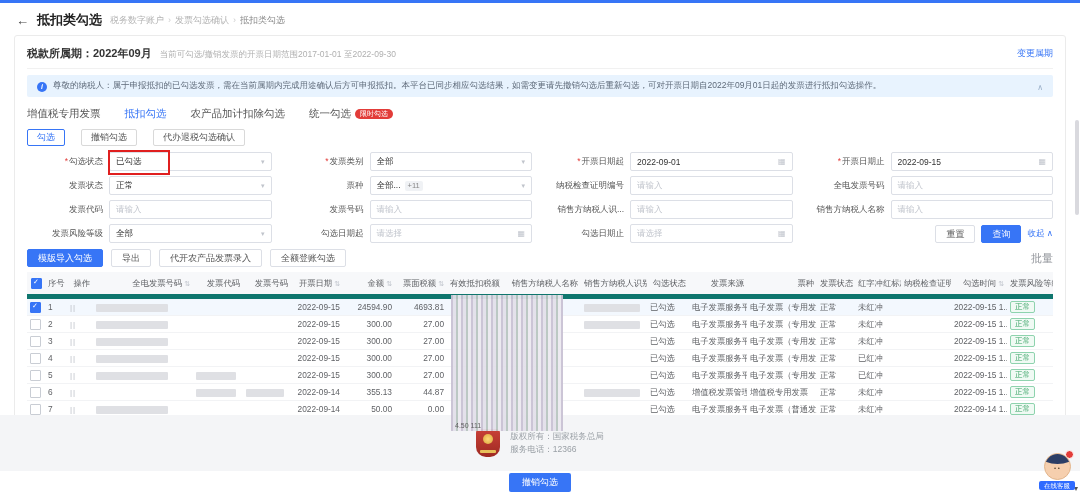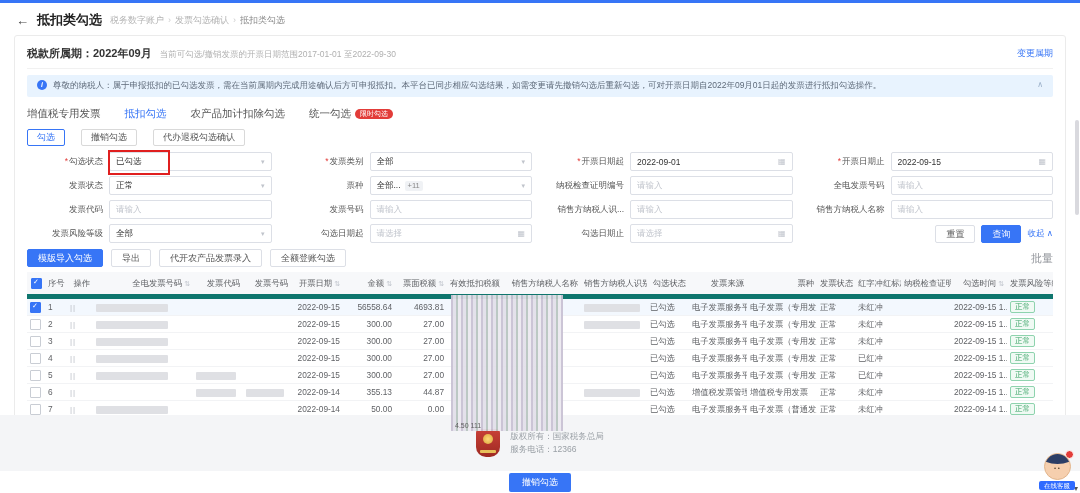--- a/index.html
+++ b/index.html
@@ -10,21 +10,21 @@
   .title{font-size:13px;font-weight:bold;color:#222}
   .crumbs{font-size:9px;color:#b4b4b4;display:flex;gap:4px;align-items:center}
   .crumb-sep{color:#ccc}
   .crumb.cur{color:#8a8a8a}
   .card{margin:0 14px;border:1px solid #ebebeb;border-radius:3px;padding:8px 12px 6px;position:relative;background:#fff}
   .period-row{display:flex;align-items:center;border-bottom:1px solid #f1f1f1;padding:2px 0 7px}
   .period-label{font-size:11px;font-weight:bold;color:#333}
   .period-value{font-size:11px;font-weight:bold;color:#333}
   .period-note{font-size:8.5px;color:#b0b0b0;margin-left:8px;padding-top:2px}
   .change-link{margin-left:auto;color:#3775f6;font-size:9px;cursor:pointer}
-  .banner{margin-top:6px;background:#e8f3fe;border-radius:2px;padding:5px 10px;display:flex;gap:6px;align-items:flex-start;height:12px}
+  .banner{margin-top:6px;background:#e8f3fe;border-radius:2px;padding:5px 10px;display:flex;gap:6px;align-items:flex-end;height:12px}
   .info-icon{width:10px;height:10px;border-radius:50%;background:#3775f6;color:#fff;font-size:7px;line-height:10px;text-align:center;flex:none;font-style:italic;font-weight:bold}
   .banner-text{font-size:8.5px;color:#5f6b7a;white-space:nowrap;overflow:hidden;text-overflow:ellipsis;flex:1}
   .banner-collapse{color:#9bb0c9;font-size:8px;cursor:pointer}
   .tabs{display:flex;gap:24px;align-items:center;margin:8px 0 2px;font-size:10.5px;color:#555;height:18px}
   .tab{cursor:pointer;display:flex;align-items:center}
   .tab.active{color:#3775f6}
   .tab-badge{background:#e23c39;color:#fff;font-size:7px;border-radius:7px;padding:1px 5px;margin-left:4px;line-height:8px}
   .mode-row{display:flex;gap:16px;margin:6px 0 6px}
   .mode-btn{border:1px solid #d9d9d9;border-radius:2px;padding:2px 9px;font-size:9px;color:#555;background:#fff;cursor:pointer;line-height:11px}
   .mode-btn.active{border-color:#3775f6;color:#3775f6}
@@ -306,21 +306,21 @@
         </thead>
       <tbody id="tbody">
           <tr class="sel">
             <td><span class="cb on"></span></td>
             <td>1</td>
             <td><span class="op-icon">||</span></td>
             <td><span class="block" style="width: 72px;"></span></td>
             <td></td>
             <td></td>
             <td class="num">2022-09-15</td>
-            <td class="num">56558.64</td>
+            <td class="num">24594.90</td>
             <td class="num">4693.81</td>
             <td></td>
             <td></td>
             <td><span class="block" style="width: 56px;"></span></td>
             <td>已勾选</td>
             <td>电子发票服务平台</td>
             <td>电子发票（专用发票）</td>
             <td>正常</td>
             <td>未红冲</td>
             <td></td>

